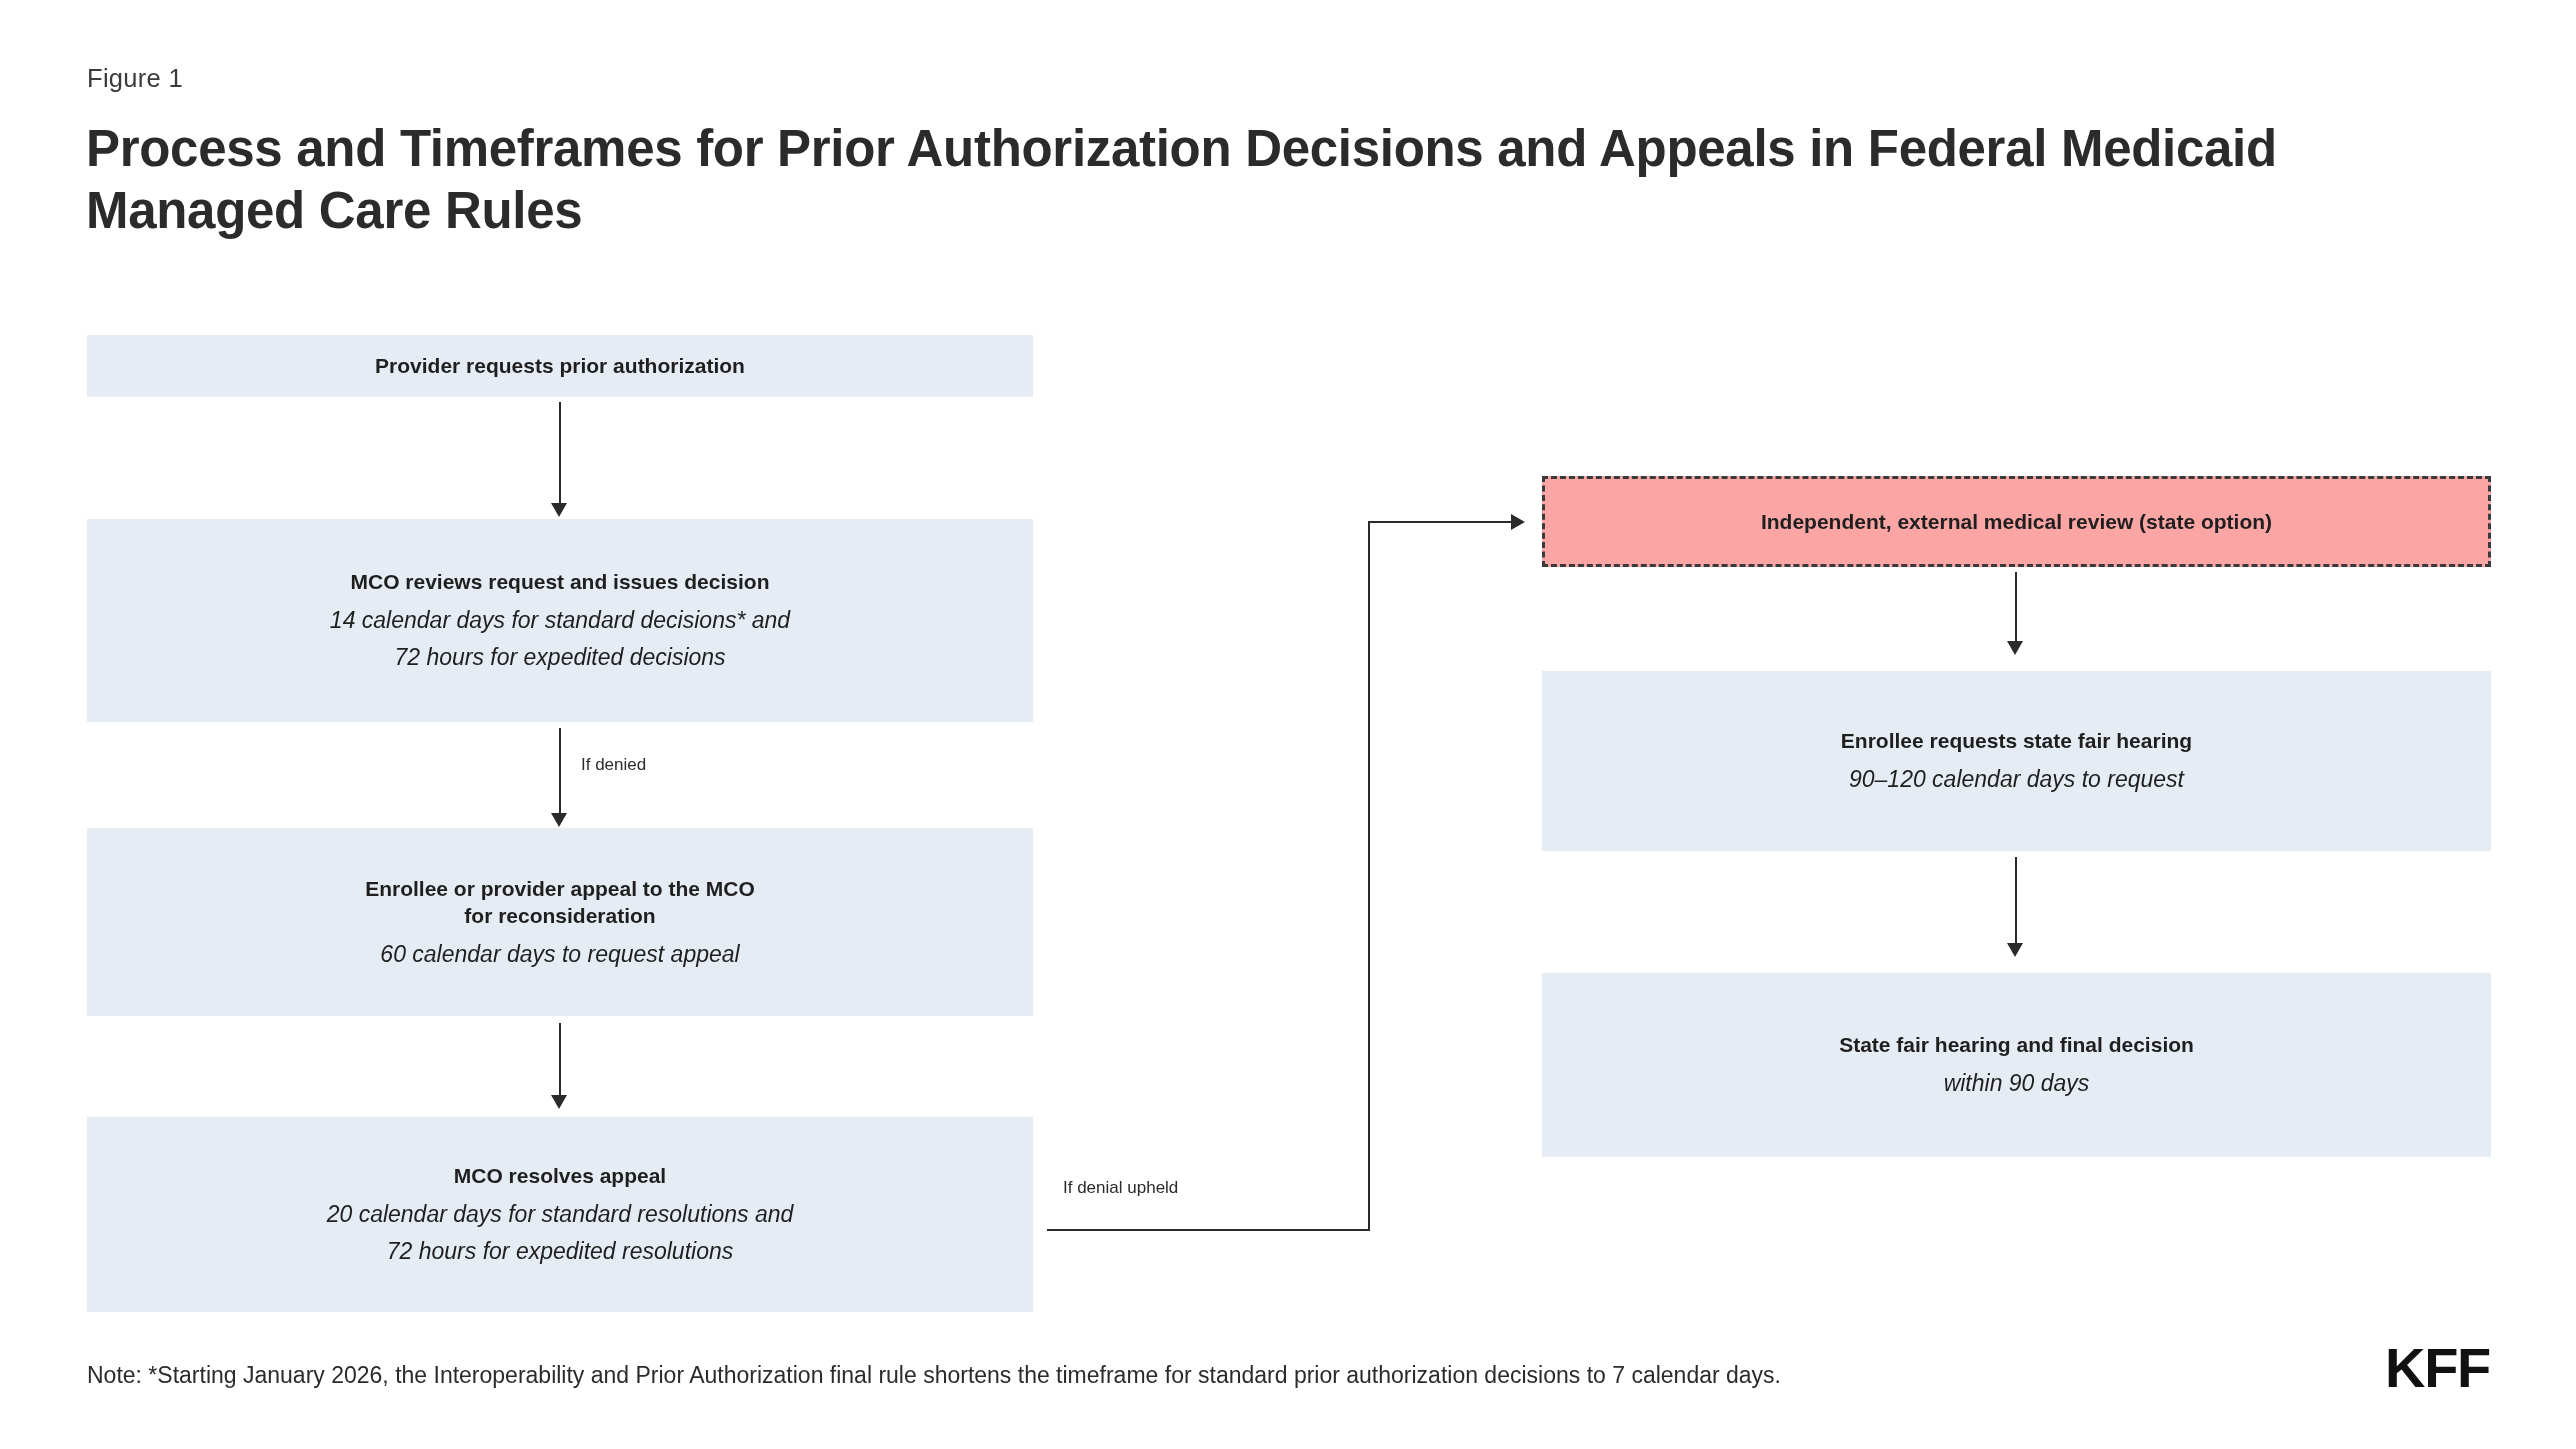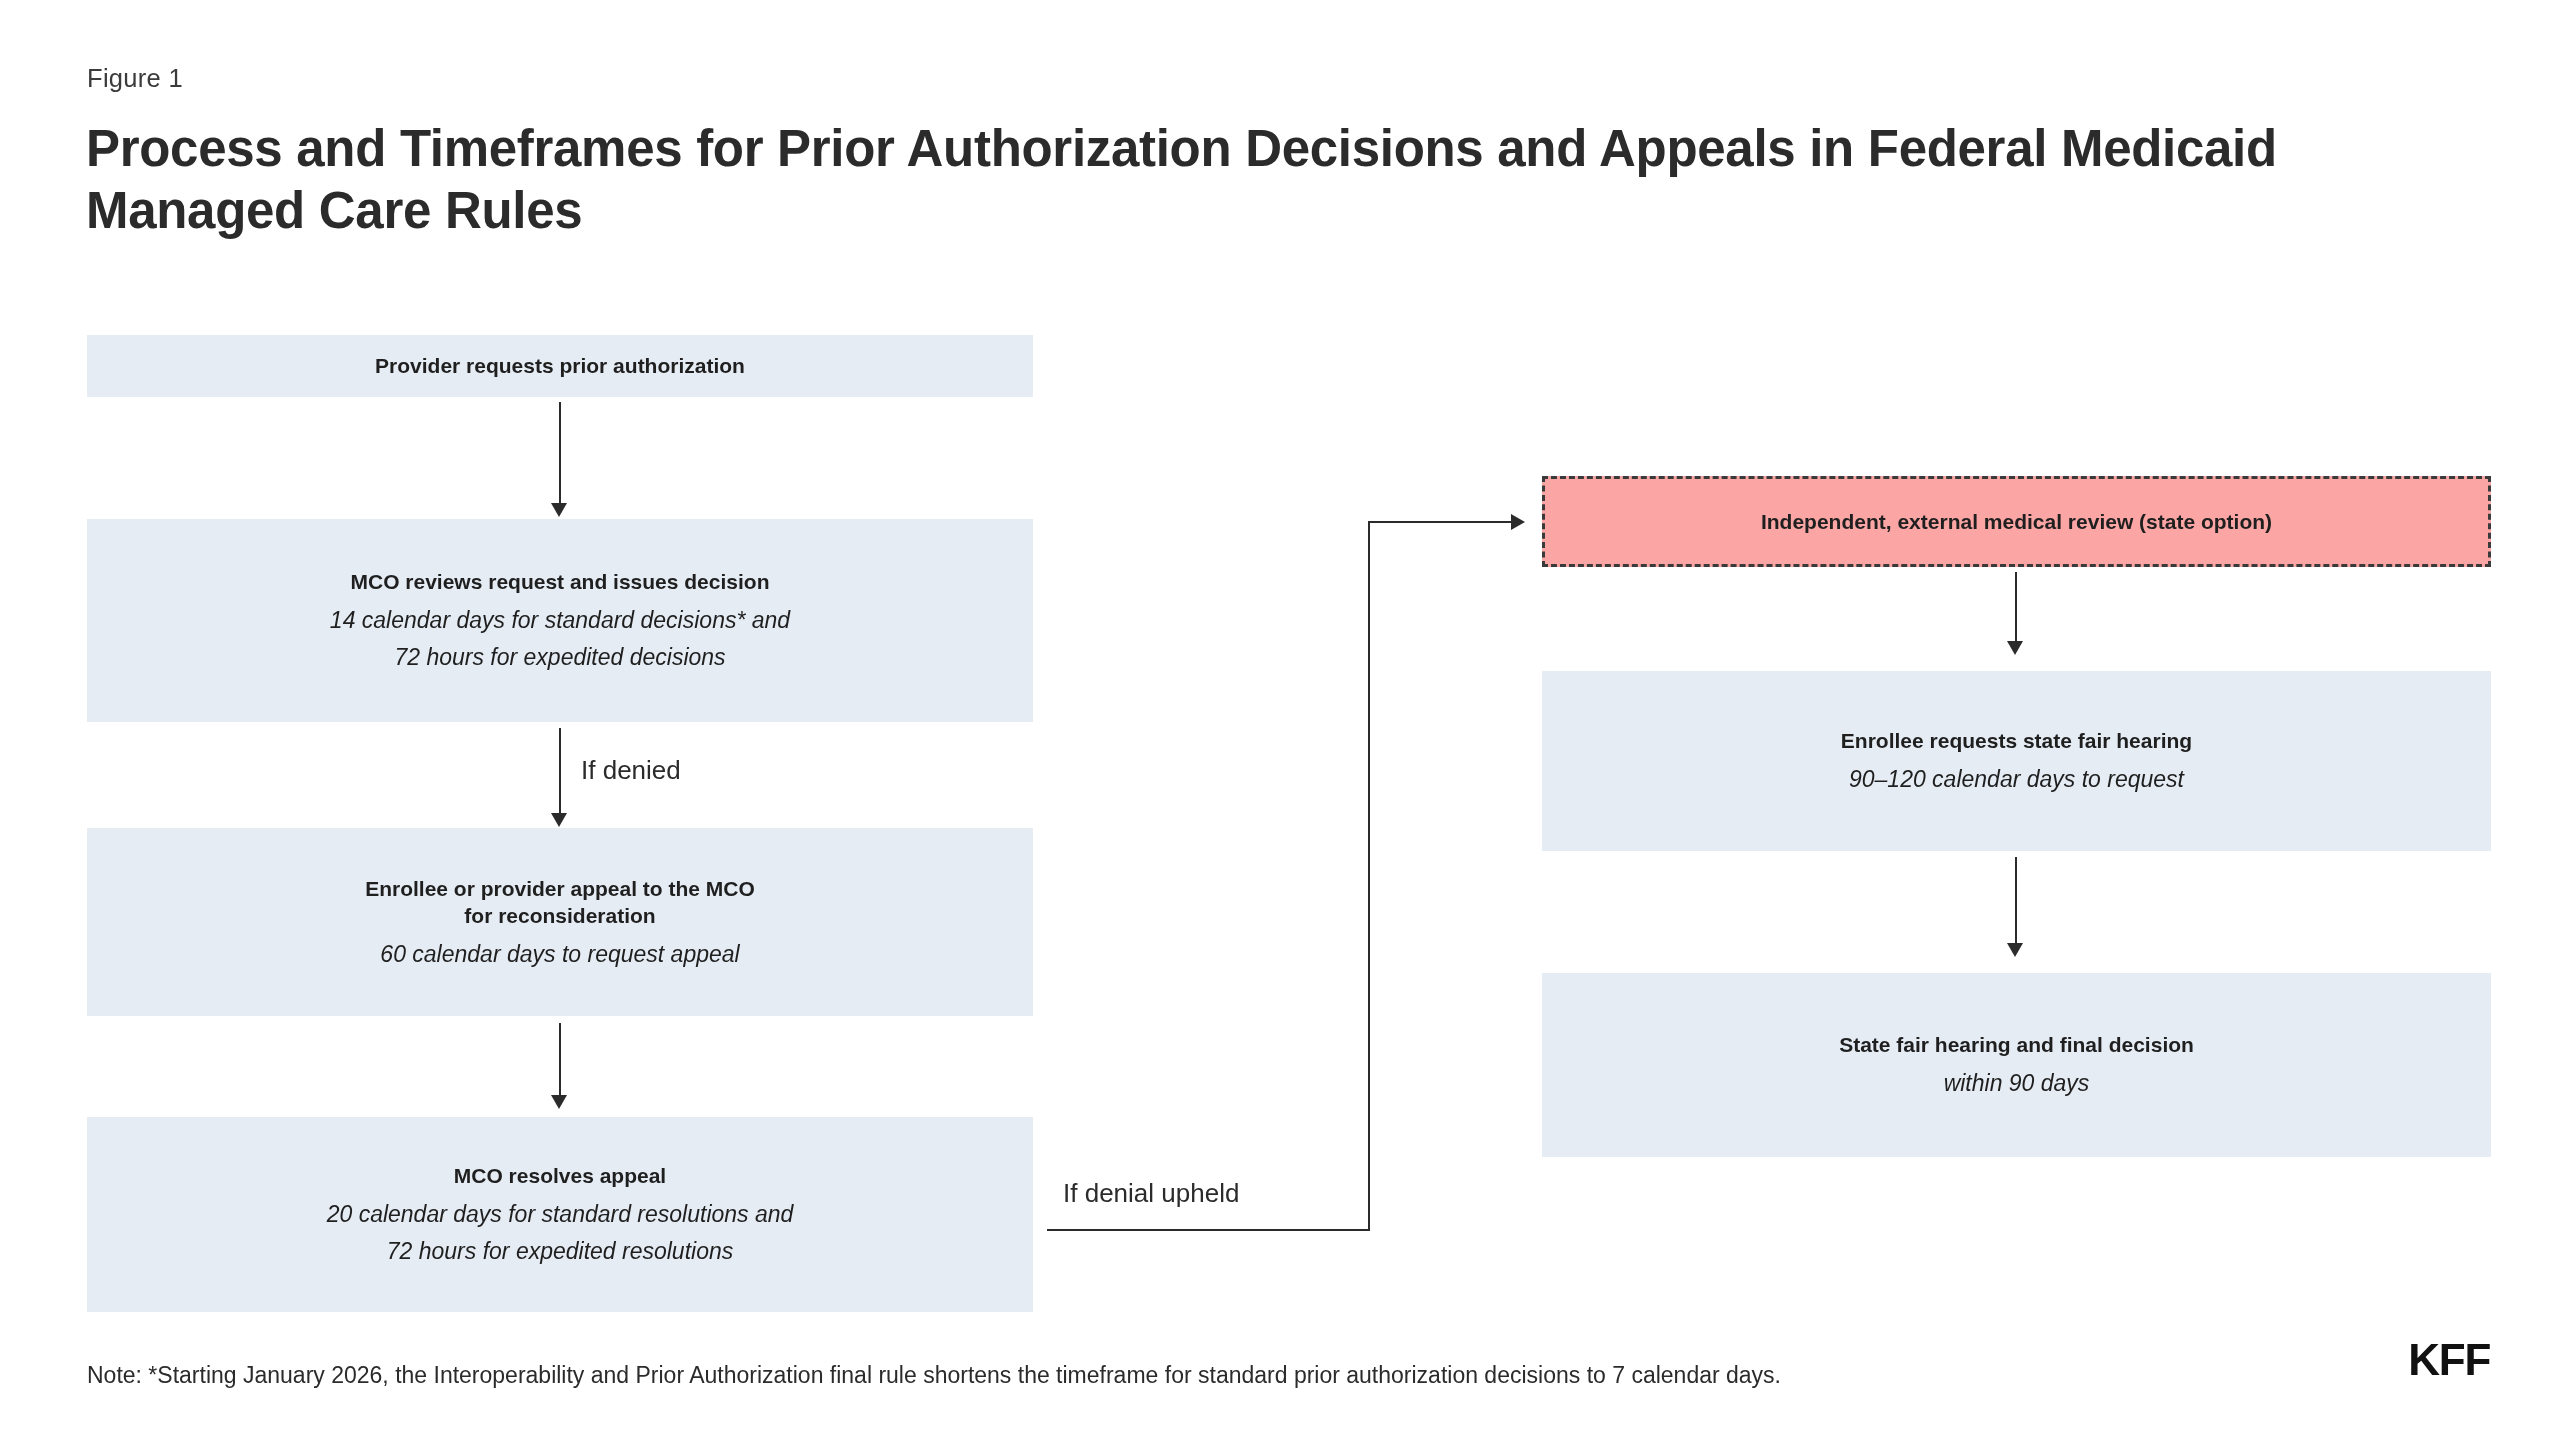--- a/index.html
+++ b/index.html
@@ -59,31 +59,31 @@
     border-top: 14.8px solid #2b2b2b;
   }
   .arrowright {
     position: absolute; width: 0; height: 0;
     border-top: 8.7px solid transparent;
     border-bottom: 8.7px solid transparent;
     border-left: 14.8px solid #2b2b2b;
   }
   .edge-label {
     position: absolute;
-    font-size: 26px; color: #2b2b2b; white-space: nowrap;
+    font-size: 17px; color: #2b2b2b; white-space: nowrap;
   }
 
   
   .note {
     position: absolute; left: 87px; top: 1362px;
     font-size: 23px; color: #2b2b2b; white-space: nowrap;
   }
   .kff {
     position: absolute; right: 86px; top: 1335px;
-    font-size: 44px; font-weight: 700; letter-spacing: -1.3px;
+    font-size: 56px; font-weight: 700; letter-spacing: -1.3px;
     color: #111111; font-family: "Liberation Sans", sans-serif;
   }
 </style>
 </head>
 <body>
 
 <div id="page">
 
   <div class="fig-label">Figure  1</div>
   <div class="fig-title">Process and Timeframes for Prior Authorization Decisions and Appeals in Federal Medicaid Managed Care Rules</div>

